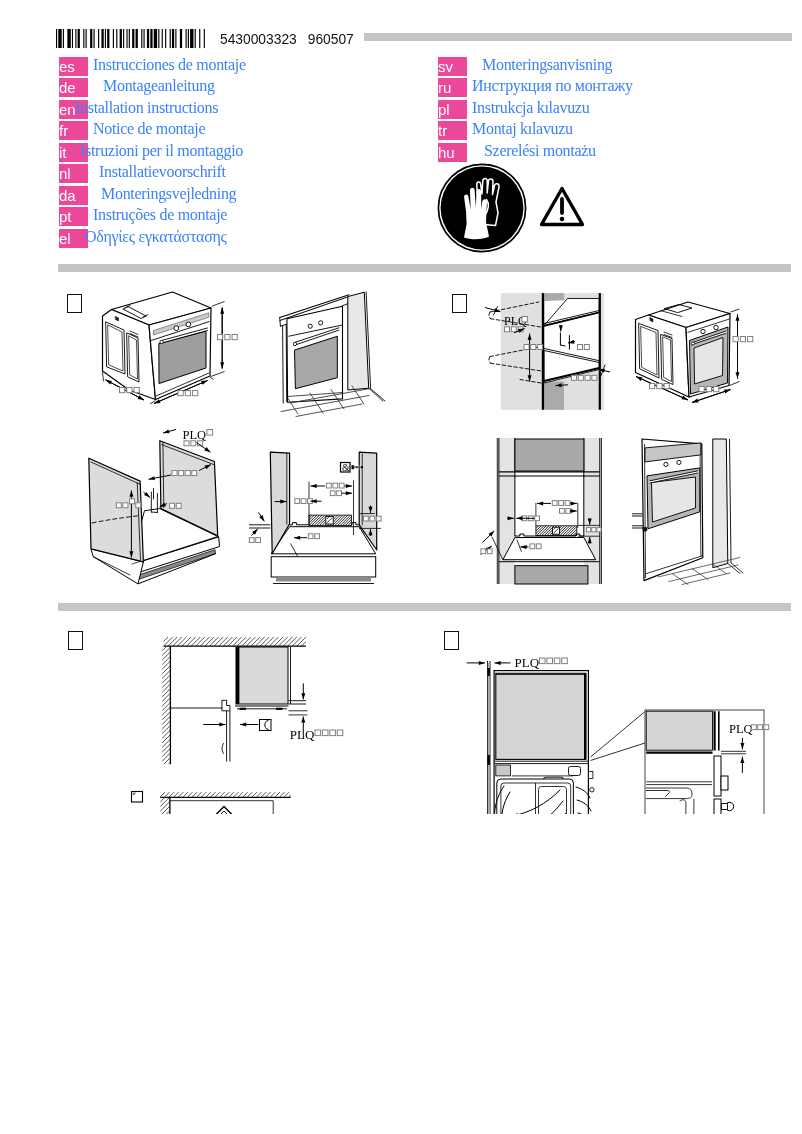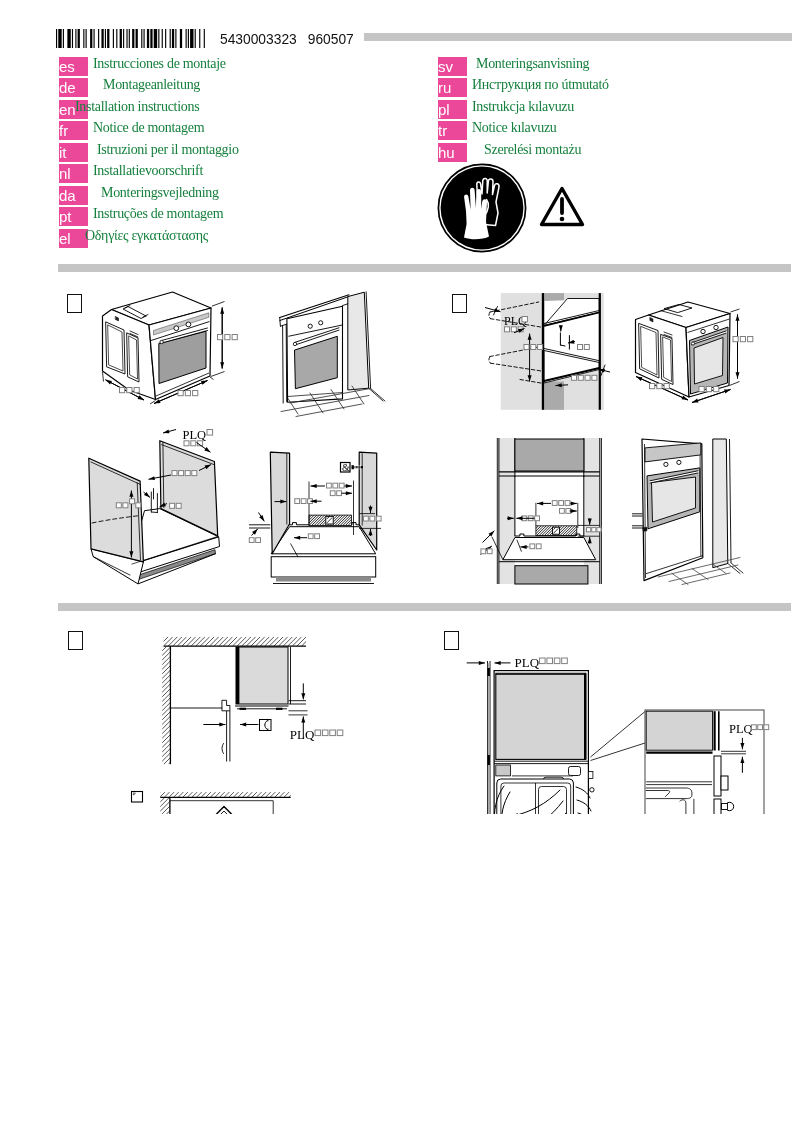--- a/index.html
+++ b/index.html
@@ -4,21 +4,21 @@
 <style>
   html,body{margin:0;padding:0;background:#fff;}
   #page{position:relative;width:802px;height:814px;background:#fff;overflow:hidden;
         font-family:"Liberation Serif", serif;margin-left:24px;}
   .abs{position:absolute;}
   .gbar{position:absolute;background:#c5c5c5;}
   .lrow{position:absolute;height:20px;}
   .lbox{position:absolute;left:0;top:0;width:29px;height:19px;background:#ec4899;
         color:#fff;font-family:"Liberation Sans",sans-serif;font-size:15px;
         text-align:left;line-height:19px;}
-  .ltxt{position:absolute;left:34px;top:-1px;font-size:14px;letter-spacing:-0.3px;color:#15803d;white-space:nowrap;}
+  .ltxt{position:absolute;left:34px;top:-1px;font-size:16px;letter-spacing:-0.3px;color:#3b82f6;white-space:nowrap;}
   .cb{position:absolute;border:1.6px solid #111;background:#fff;}
   svg{position:absolute;overflow:visible;}
   svg text{font-family:"Liberation Serif",serif;}
 </style>
 </head>
 <body>
 <div id="page">
 
   <svg id="barcode" class="abs" style="left:32px;top:29px" width="150" height="19" viewBox="0 0 150 19">
       <rect x="0.00" y="0" width="1.14" height="19" fill="#000"></rect>
@@ -74,60 +74,60 @@
       <div class="lrow" style="left:35px;top:78.0px;">
         <div class="lbox">de</div>
         <div class="ltxt" style="left:44px">Montageanleitung</div>
       </div>
       <div class="lrow" style="left:35px;top:99.6px;">
         <div class="lbox">en</div>
         <div class="ltxt" style="left:16px">Installation instructions</div>
       </div>
       <div class="lrow" style="left:35px;top:121.2px;">
         <div class="lbox">fr</div>
-        <div class="ltxt" style="left:34px">Notice de montagem</div>
+        <div class="ltxt" style="left:34px">Notice de montaje</div>
       </div>
       <div class="lrow" style="left:35px;top:142.7px;">
         <div class="lbox">it</div>
-        <div class="ltxt" style="left:38px">Istruzioni per il montaggio</div>
+        <div class="ltxt" style="left:21px">Istruzioni per il montaggio</div>
       </div>
       <div class="lrow" style="left:35px;top:164.3px;">
         <div class="lbox">nl</div>
-        <div class="ltxt" style="left:34px">Installatievoorschrift</div>
+        <div class="ltxt" style="left:40px">Installatievoorschrift</div>
       </div>
       <div class="lrow" style="left:35px;top:185.8px;">
         <div class="lbox">da</div>
         <div class="ltxt" style="left:42px">Monteringsvejledning</div>
       </div>
       <div class="lrow" style="left:35px;top:207.3px;">
         <div class="lbox">pt</div>
-        <div class="ltxt" style="left:34px">Instruções de montagem</div>
+        <div class="ltxt" style="left:34px">Instruções de montaje</div>
       </div>
       <div class="lrow" style="left:35px;top:228.9px;">
         <div class="lbox">el</div>
         <div class="ltxt" style="left:26px">Οδηγίες εγκατάστασης</div>
       </div>
     </div>
 
   <div id="langR">
       <div class="lrow" style="left:414px;top:56.5px;">
         <div class="lbox">sv</div>
-        <div class="ltxt" style="left:38px">Monteringsanvisning</div>
+        <div class="ltxt" style="left:44px">Monteringsanvisning</div>
       </div>
       <div class="lrow" style="left:414px;top:78.0px;">
         <div class="lbox">ru</div>
-        <div class="ltxt" style="left:34px">Инструкция по útmutató</div>
+        <div class="ltxt" style="left:34px">Инструкция по монтажу</div>
       </div>
       <div class="lrow" style="left:414px;top:99.6px;">
         <div class="lbox">pl</div>
         <div class="ltxt" style="left:34px">Instrukcja kılavuzu</div>
       </div>
       <div class="lrow" style="left:414px;top:121.2px;">
         <div class="lbox">tr</div>
-        <div class="ltxt" style="left:34px">Notice kılavuzu</div>
+        <div class="ltxt" style="left:34px">Montaj kılavuzu</div>
       </div>
       <div class="lrow" style="left:414px;top:142.7px;">
         <div class="lbox">hu</div>
         <div class="ltxt" style="left:46px">Szerelési montażu</div>
       </div>
     </div>
 
   <svg id="glove" class="abs" style="left:411.5px;top:162px" width="92" height="92" viewBox="0 0 92 92">
       <circle cx="46" cy="46" r="43.6" fill="none" stroke="#000" stroke-width="1.7"></circle>
       <circle cx="46" cy="46" r="41.4" fill="#000"></circle>

